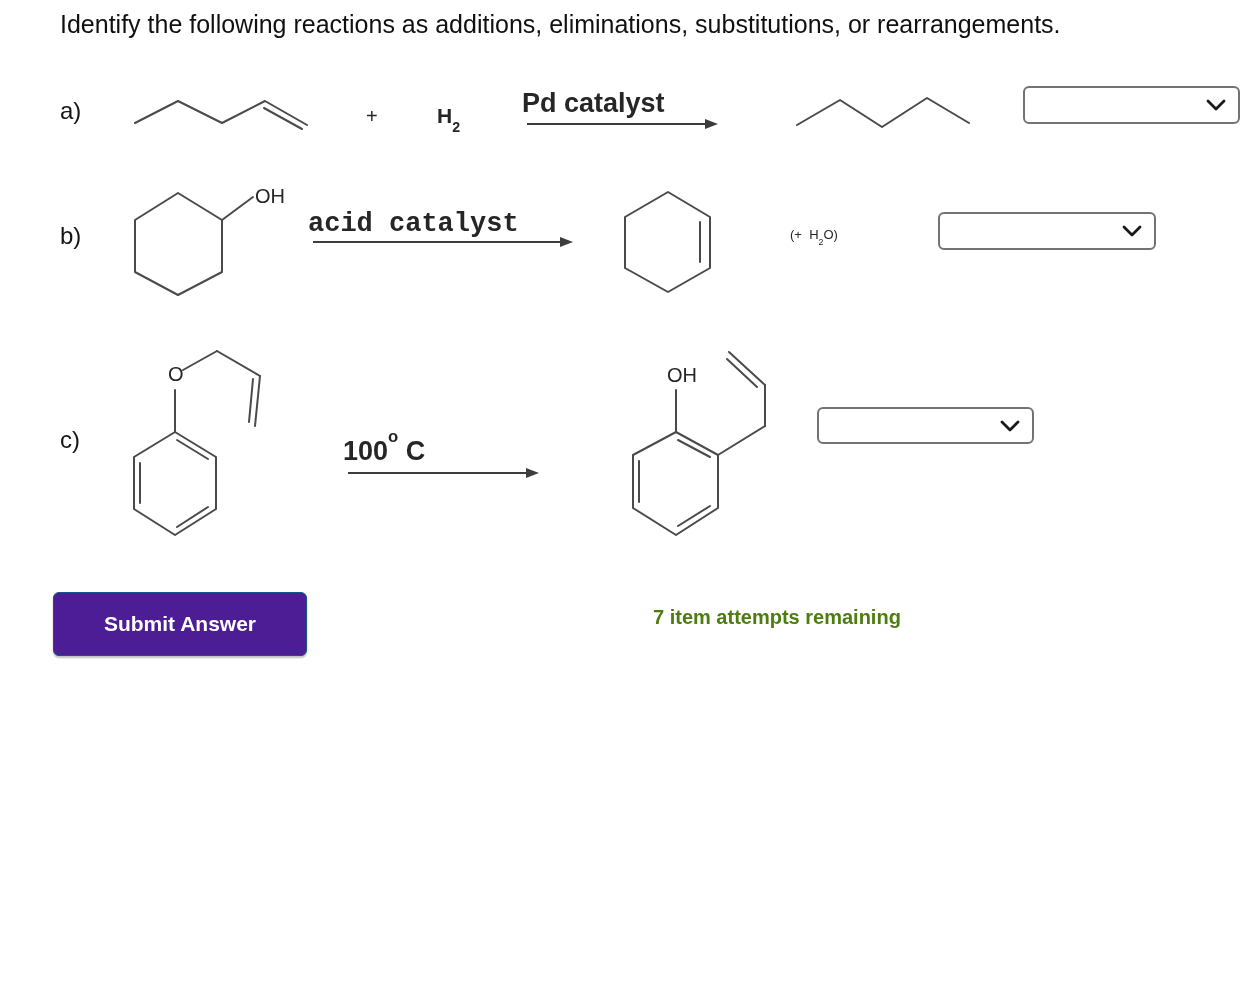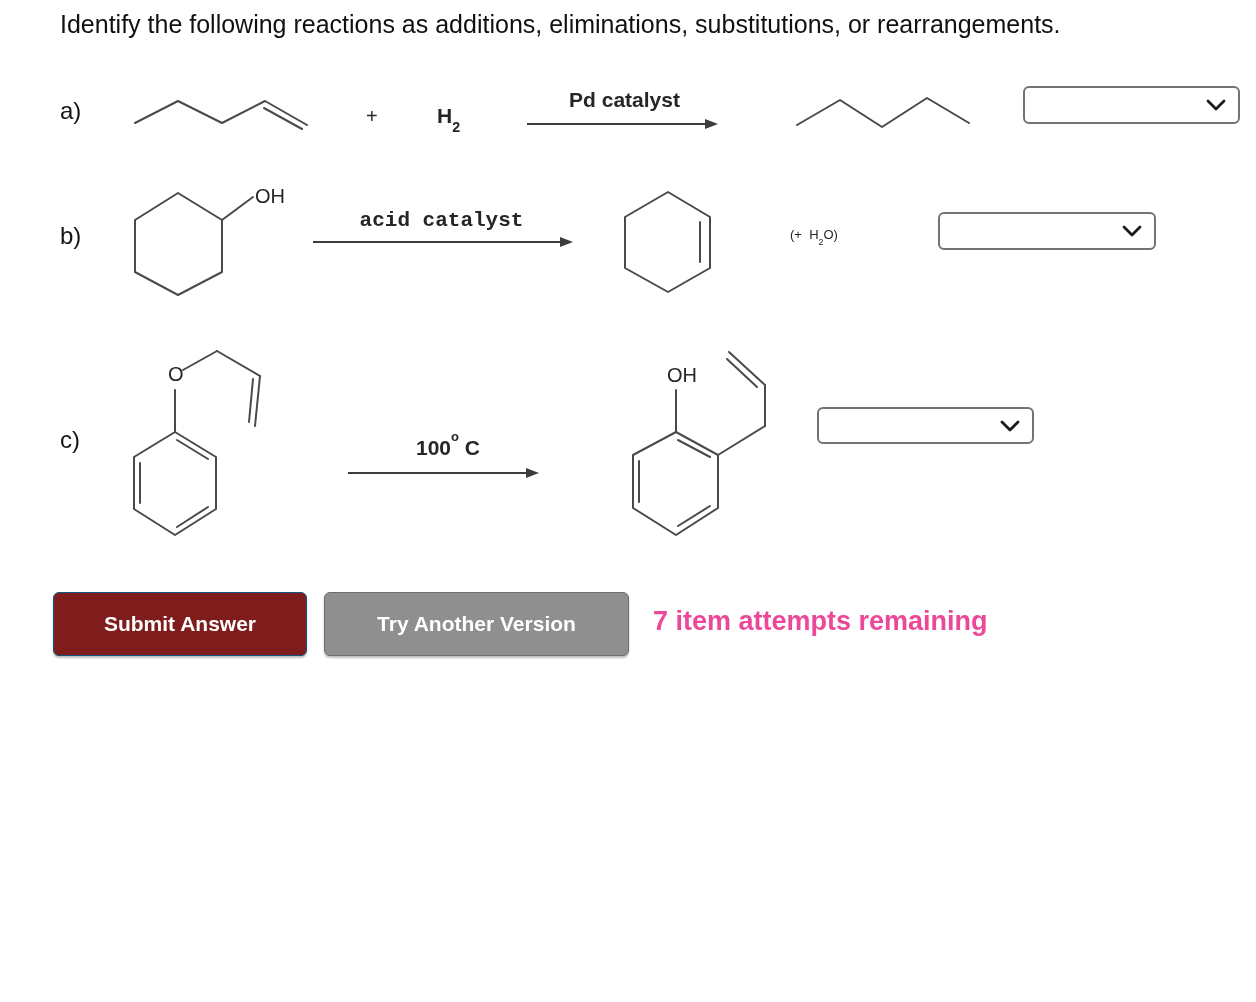--- a/index.html
+++ b/index.html
@@ -11,36 +11,36 @@
   #q-title{left:30px;top:10px;font-size:25px;color:#101010;letter-spacing:0;}
   .row-label{font-size:24px;color:#141414;}
   .chem-text{color:#262626;white-space:pre;}
   .chem-bold{font-weight:700;text-align:right;}
   .chem-text sub{font-size:0.68em;position:relative;top:0.28em;line-height:0;}
   .chem-text sup{font-size:0.62em;position:relative;top:-0.45em;line-height:0;}
   .mol{stroke:#4a4a4a;stroke-width:2;fill:none;stroke-linejoin:round;stroke-linecap:round;}
   .atom{font-family:"Liberation Sans",sans-serif;font-size:20px;fill:#262626;stroke:none;}
   .rxn-arrow-line{stroke:#3d3d3d;stroke-width:1.8;}
   .rxn-arrow-head{fill:#3d3d3d;stroke:none;}
-  .arrow-label{text-align:center;font-size:21px;}
+  .arrow-label{text-align:left;font-size:27px;}
   .dd-wrap{position:absolute;}
   .dd-select{
     -webkit-appearance:none;appearance:none;width:100%;height:100%;
     border:2px solid #737373;border-radius:6px;background:#ffffff;
     font-size:16px;padding:0 36px 0 10px;color:#222;outline:none;cursor:pointer;
   }
   .dd-chevron{position:absolute;right:14px;top:50%;transform:translateY(-50%);pointer-events:none;}
   .btn{
     display:flex;align-items:center;justify-content:center;
     font-weight:700;font-size:21px;color:#ffffff;border-radius:6px;cursor:pointer;
     font-family:"Liberation Sans",sans-serif;
   }
-  #submit-btn{left:23px;top:592px;width:252px;height:62px;background:#7f1d1d;border:1px solid #11567e;box-shadow:0 2px 2px rgba(0,0,0,0.25);}
+  #submit-btn{left:23px;top:592px;width:252px;height:62px;background:#4c1d95;border:1px solid #11567e;box-shadow:0 2px 2px rgba(0,0,0,0.25);}
   #try-btn{left:294px;top:592px;width:303px;height:62px;background:#8f8f8f;border:1px solid #6d6d6d;box-shadow:0 2px 2px rgba(0,0,0,0.25);}
-  #attempts{left:623px;top:606px;font-weight:700;font-size:27px;color:#ec4899;}
+  #attempts{left:623px;top:606px;font-weight:700;font-size:20px;color:#4d7c0f;}
 </style>
 </head>
 <body>
 
 <div id="stage">
 
   <div class="abs" id="q-title">Identify the following reactions as additions, eliminations, substitutions, or rearrangements.</div>
 
   <div class="abs row-label" style="left:30px;top:97px;">a)</div>
 
@@ -139,16 +139,15 @@
   <div class="dd-wrap" style="left:787px;top:407px;width:217px;height:37px;">
     <select class="dd-select" aria-label="reaction c answer">
       <option></option>
     </select>
     <svg class="dd-chevron" width="20" height="12">
       <polyline points="2,2 10,10 18,2" fill="none" stroke="#1a1a1a" stroke-width="2.8" stroke-linecap="round" stroke-linejoin="round"></polyline>
     </svg>
   </div>
 
   <div class="abs btn" id="submit-btn">Submit Answer</div>
-  <div class="abs btn" id="try-btn">Try Another Version</div>
   <div class="abs" id="attempts">7 item attempts remaining</div>
 
 </div>
 
 </body></html>

